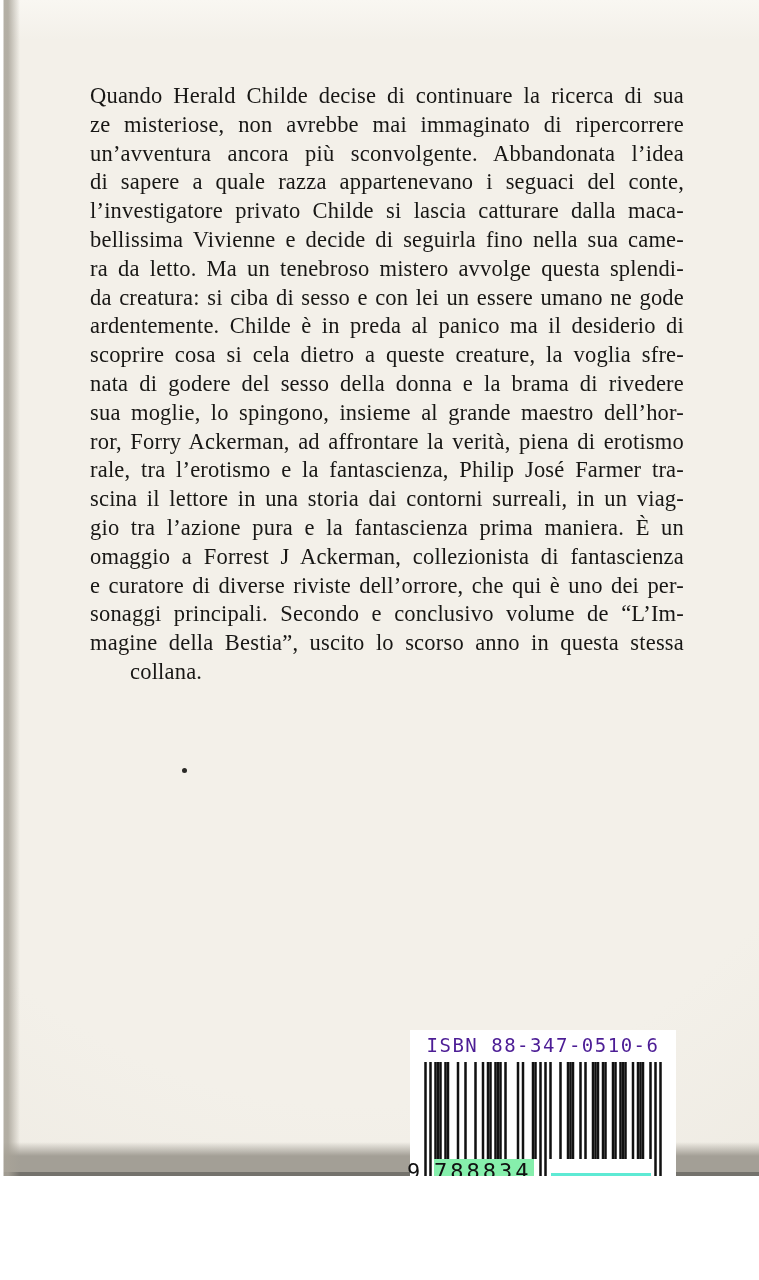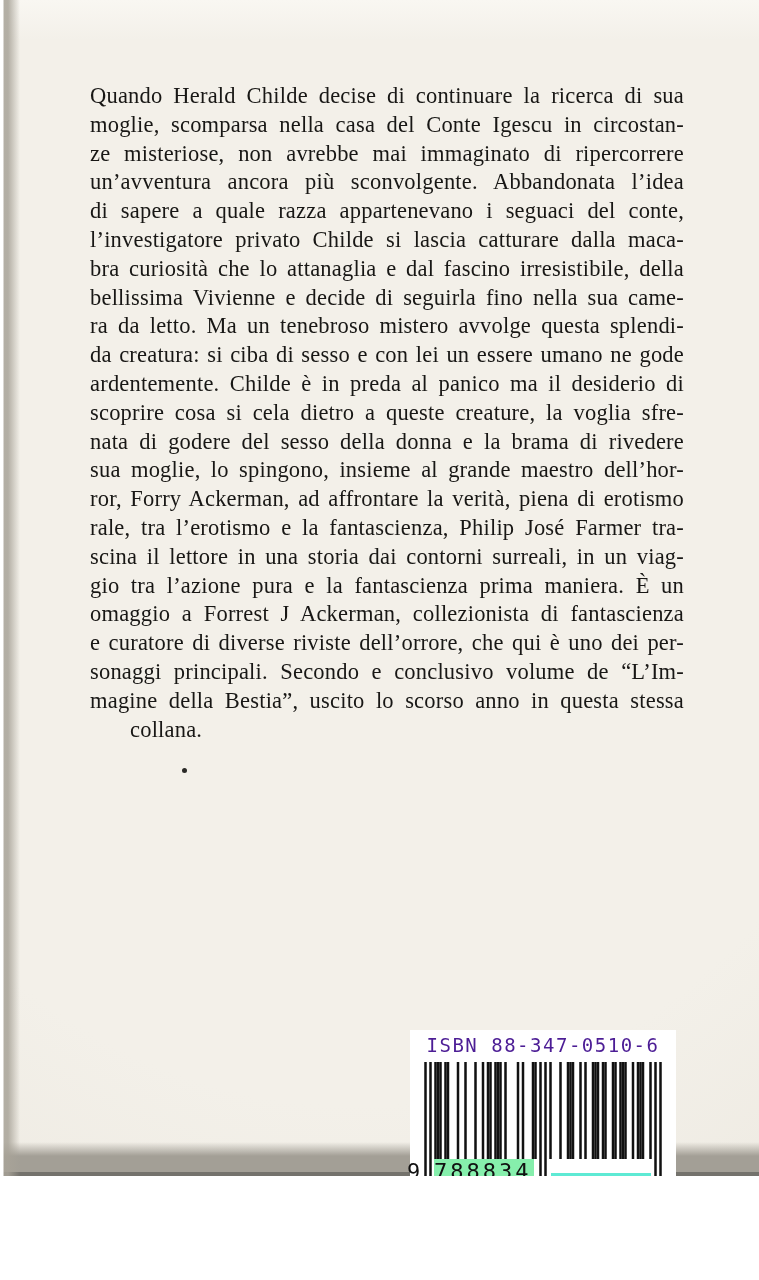--- a/index.html
+++ b/index.html
@@ -92,26 +92,24 @@
     color:#14130f;
   }
 </style>
 </head>
 <body>
 
 <div class="page">
 
   <div class="blurb">
       <div class="line">Quando Herald Childe decise di continuare la ricerca di sua</div>
-      <div class="line">moglie, scomparsa nella casa del Conte Igescu in circostan-</div>
       <div class="line">ze misteriose, non avrebbe mai immaginato di ripercorrere</div>
       <div class="line">un’avventura ancora più sconvolgente. Abbandonata l’idea</div>
       <div class="line">di sapere a quale razza appartenevano i seguaci del conte,</div>
       <div class="line">l’investigatore privato Childe si lascia catturare dalla maca-</div>
-      <div class="line">bra curiosità che lo attanaglia e dal fascino irresistibile, della</div>
       <div class="line">bellissima Vivienne e decide di seguirla fino nella sua came-</div>
       <div class="line">ra da letto. Ma un tenebroso mistero avvolge questa splendi-</div>
       <div class="line">da creatura: si ciba di sesso e con lei un essere umano ne gode</div>
       <div class="line">ardentemente. Childe è in preda al panico ma il desiderio di</div>
       <div class="line">scoprire cosa si cela dietro a queste creature, la voglia sfre-</div>
       <div class="line">nata di godere del sesso della donna e la brama di rivedere</div>
       <div class="line">sua moglie, lo spingono, insieme al grande maestro dell’hor-</div>
       <div class="line">ror, Forry Ackerman, ad affrontare la verità, piena di erotismo</div>
       <div class="line">rale, tra l’erotismo e la fantascienza, Philip José Farmer tra-</div>
       <div class="line">scina il lettore in una storia dai contorni surreali, in un viag-</div>

